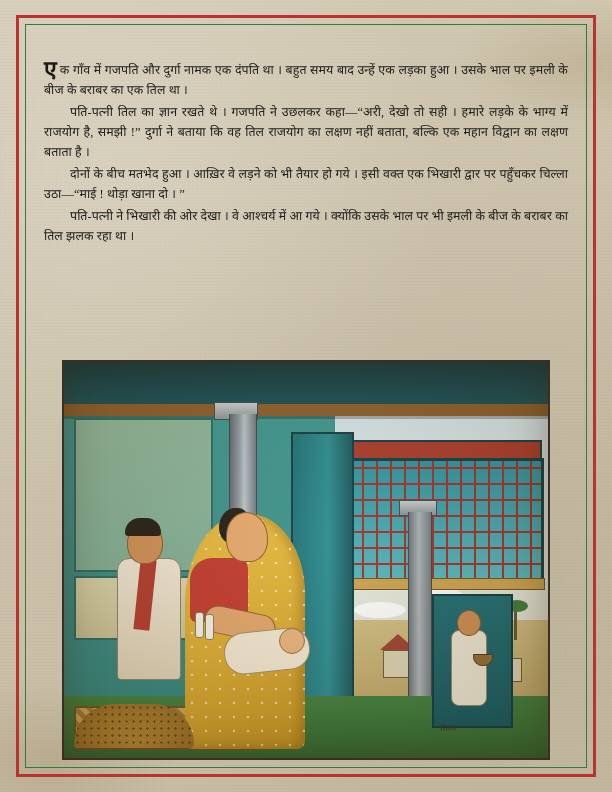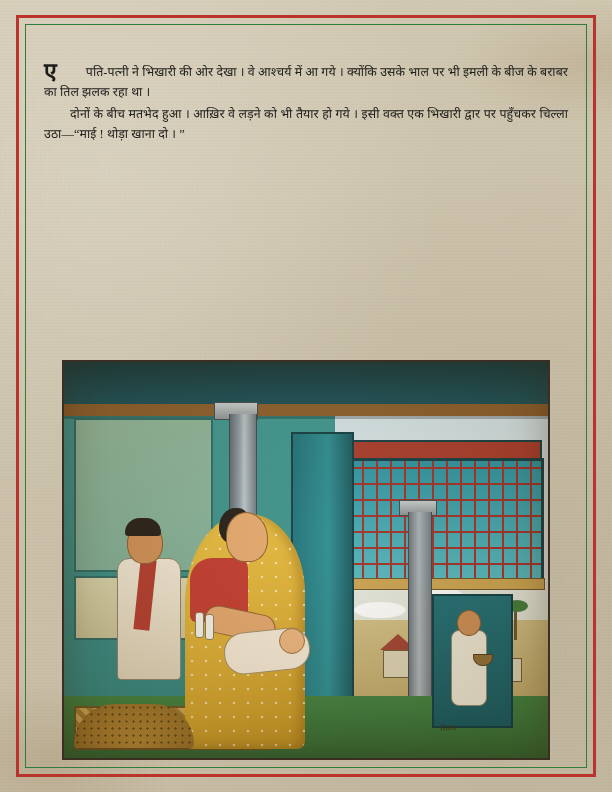--- a/index.html
+++ b/index.html
@@ -354,23 +354,25 @@
 
   <div class="border-outer"></div>
   <div class="border-inner"></div>
 
   <div class="content">
 
 
     <div class="body-text">
       <p class="para first">
         <span class="dropcap">ए</span>
+        <span>क गाँव में गजपति और दुर्गा नामक एक दंपति था ।   बहुत समय बाद उन्हें एक लड़का हुआ ।   उसके भाल पर इमली के बीज के बराबर का एक तिल था ।</span>
       </p>
+      <p class="para">पति-पत्नी तिल का ज्ञान रखते थे ।   गजपति ने उछलकर कहा—“अरी, देखो तो सही ।   हमारे लड़के के भाग्य में राजयोग है, समझी !” दुर्गा ने बताया कि वह तिल राजयोग का लक्षण नहीं बताता, बल्कि एक महान विद्वान का लक्षण बताता है ।</p>
+      <p class="para">दोनों के बीच मतभेद हुआ ।   आख़िर वे लड़ने को भी तैयार हो गये ।   इसी वक्त एक भिखारी द्वार पर पहुँचकर चिल्ला उठा—“माई !  थोड़ा खाना दो । ”</p>
       <p class="para">पति-पत्नी ने भिखारी की ओर देखा ।   वे आश्चर्य में आ गये ।   क्योंकि उसके भाल पर भी इमली के बीज के बराबर का तिल झलक रहा था ।</p>
-      <p class="para">दोनों के बीच मतभेद हुआ ।   आख़िर वे लड़ने को भी तैयार हो गये ।   इसी वक्त एक भिखारी द्वार पर पहुँचकर चिल्ला उठा—“माई !  थोड़ा खाना दो । ”</p>
     </div>
 
     <div class="illustration">
       <div class="ill-inner">
 
         <div class="sky"></div>
         <div class="sky-cloud" style="left:60%; top:240px; width:52px; height:16px;"></div>
         <div class="sky-cloud" style="left:74%; top:226px; width:40px; height:14px;"></div>
 
         <div class="wall-left"></div>

